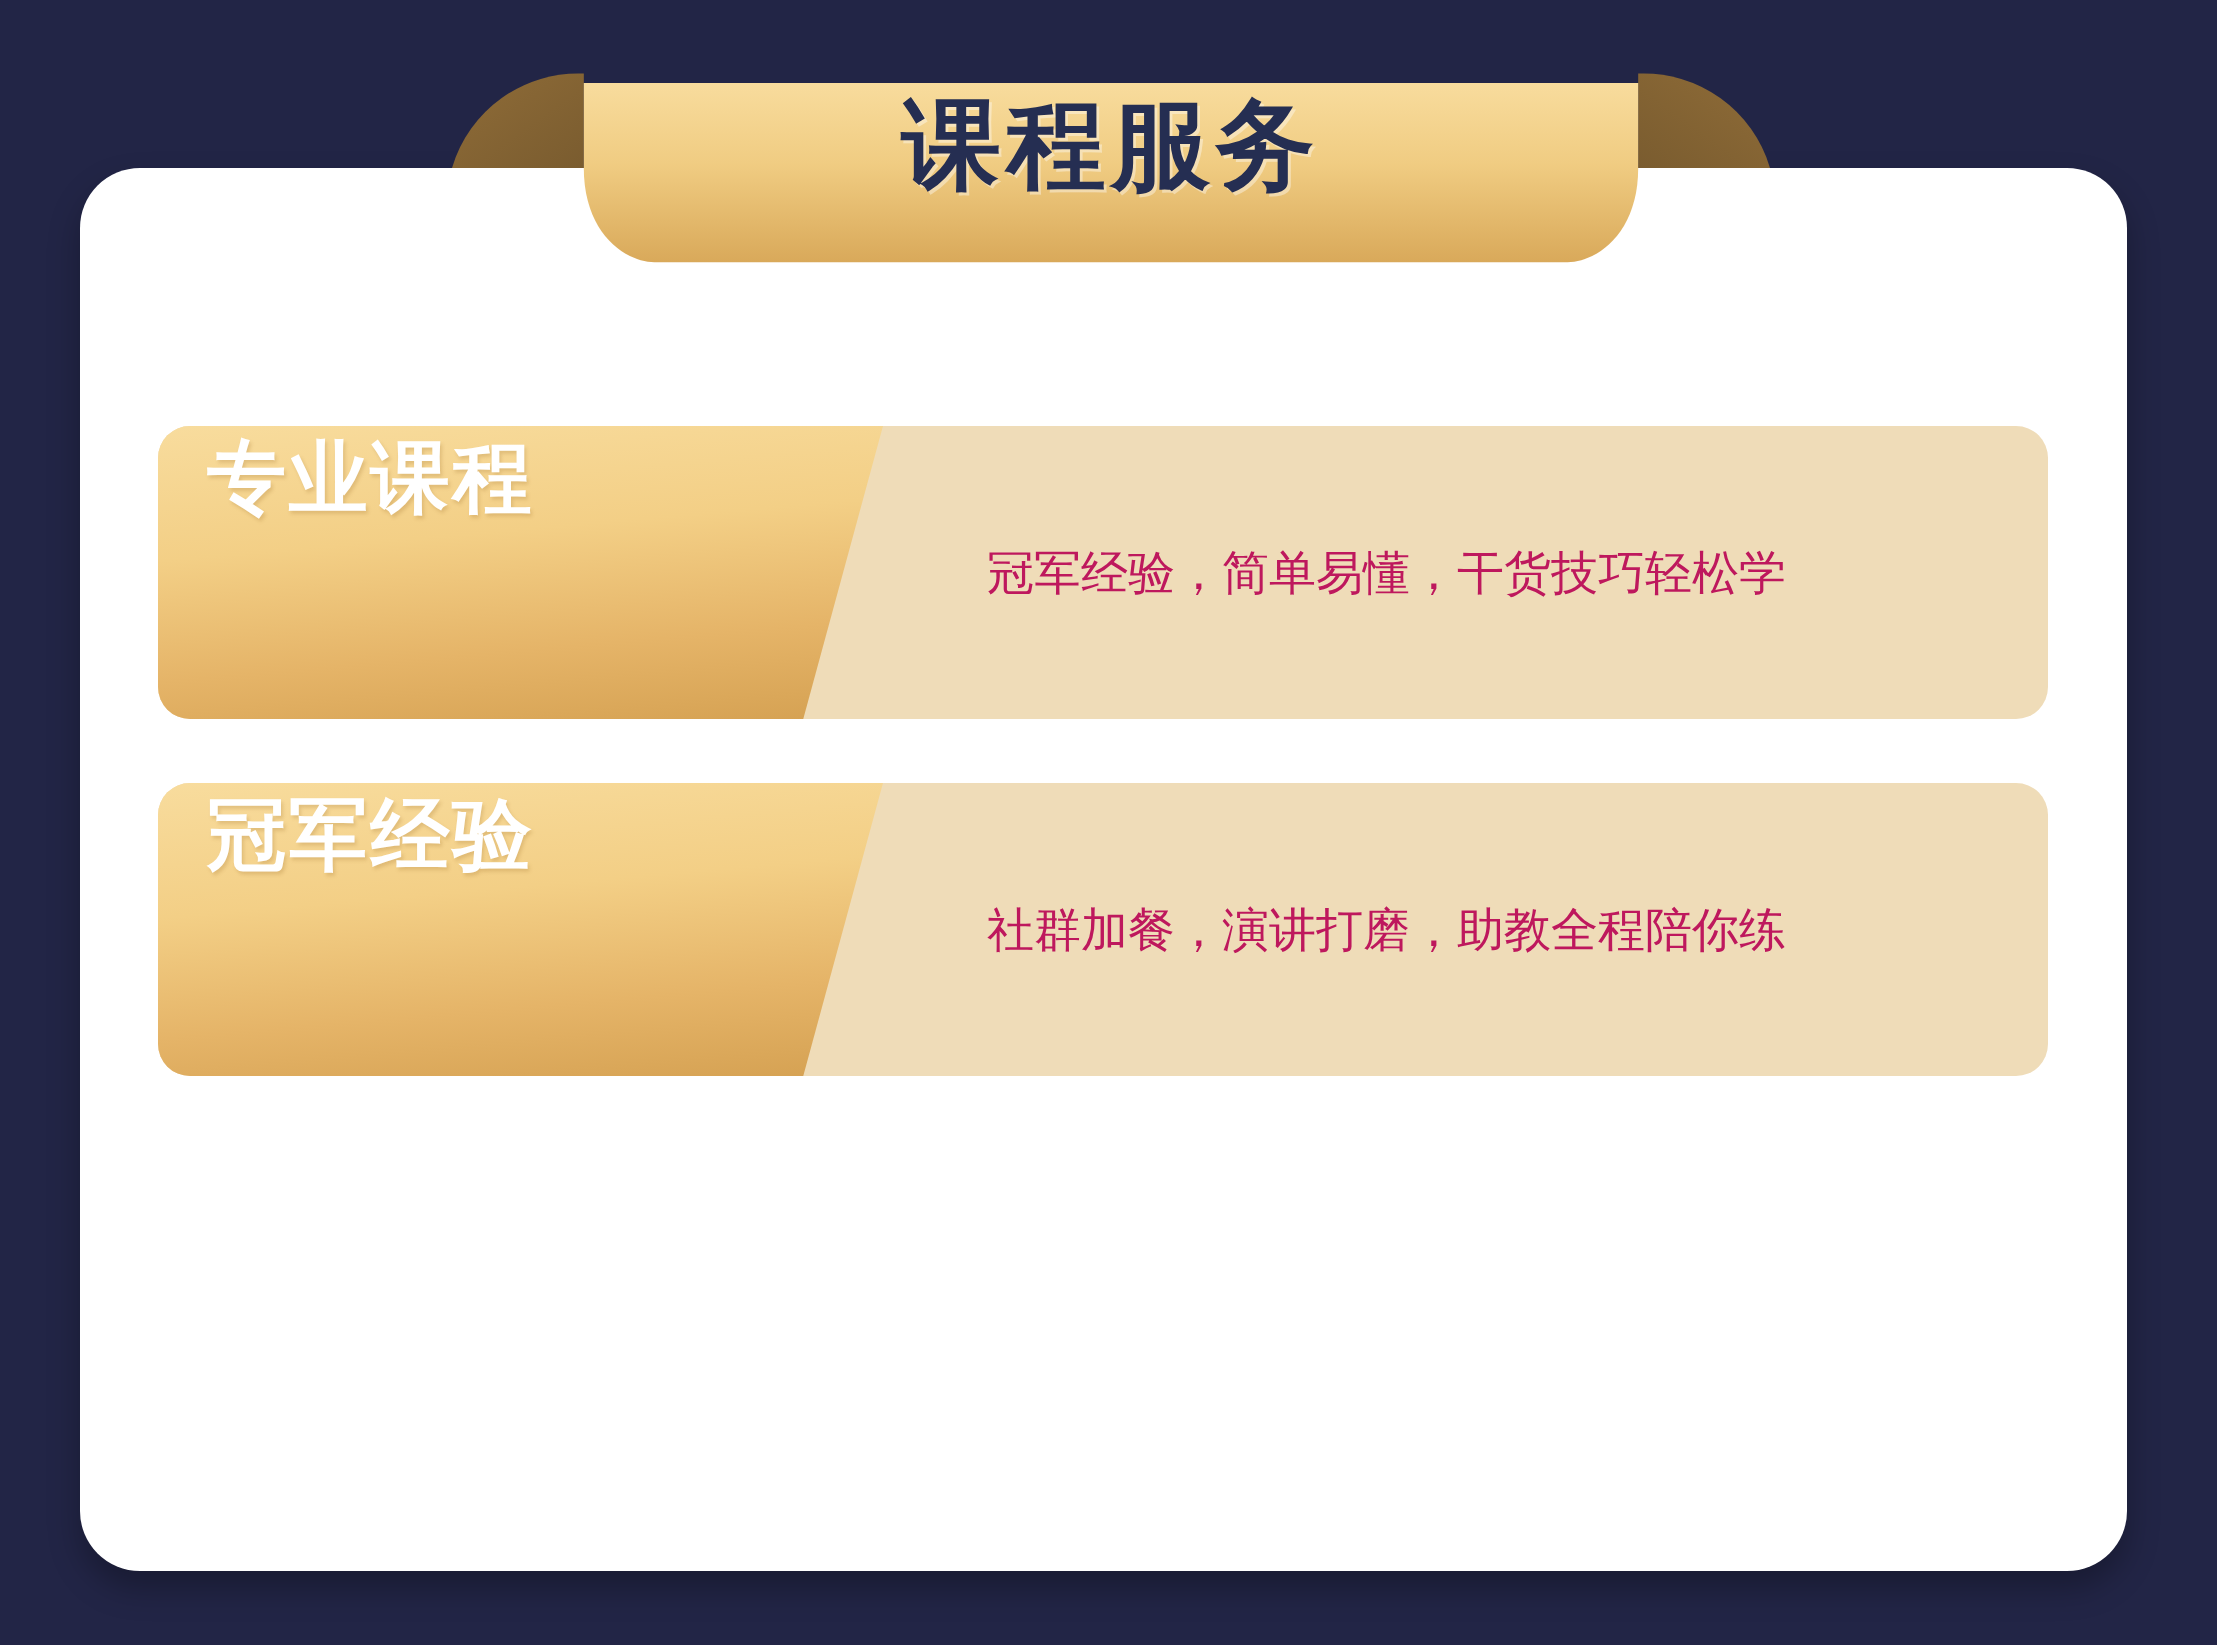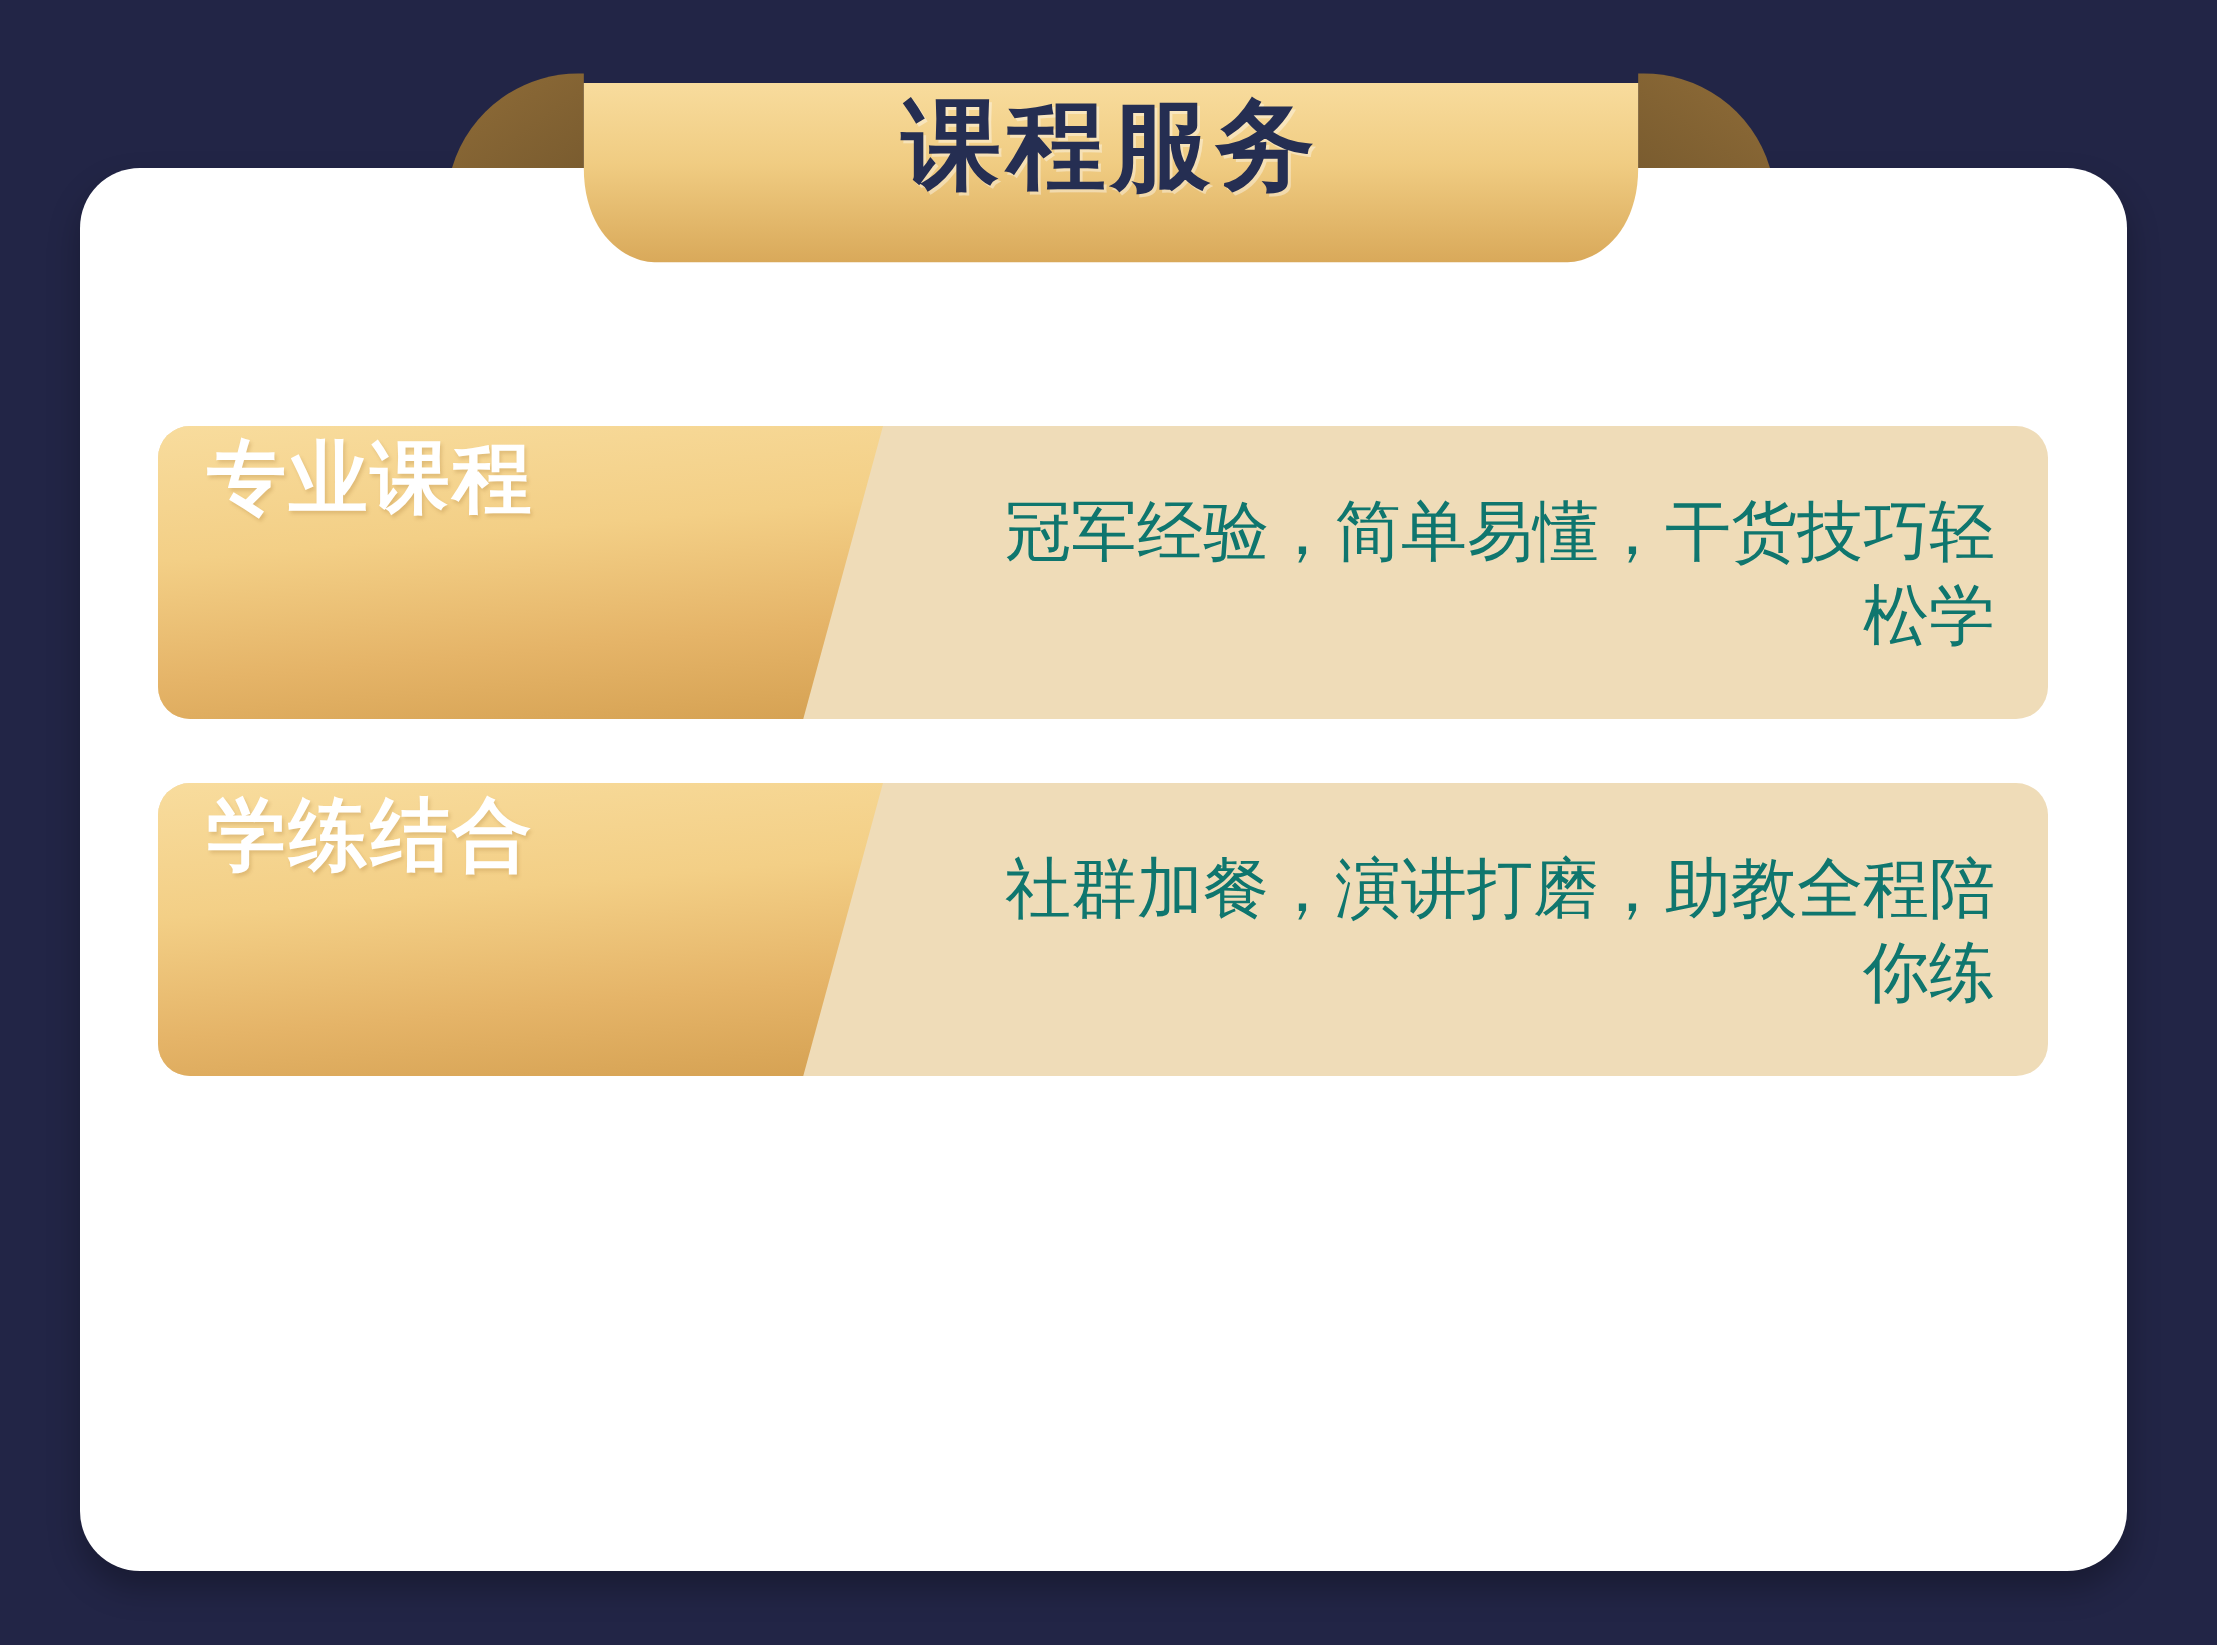--- a/index.html
+++ b/index.html
@@ -106,26 +106,26 @@
     white-space: nowrap;
     text-shadow: 1.9px 2.8px 3.8px rgba(150,100,30,0.22);
   }
 
   .row-desc {
     position: absolute;
     left: 829px;
     top: 50%;
     transform: translateY(-50%);
     width: 1008px;
-    font-size: 66px;
+    font-size: 47px;
     line-height: 1.28;
-    color: #0f766e;
+    color: #be185d;
     font-weight: 500;
     letter-spacing: 0px;
-    text-align: right;
+    text-align: left;
   }
 </style>
 </head>
 <body>
 
 <div id="stage">
 
   <div class="panel"></div>
 
   <div class="ribbon">
@@ -159,21 +159,21 @@
 
     <div class="row">
       <div class="row-label-wrap">
         <span class="row-label">专业课程</span>
       </div>
       <div class="row-desc">冠军经验，简单易懂，干货技巧轻松学</div>
     </div>
 
     <div class="row">
       <div class="row-label-wrap">
-        <span class="row-label">学练结合</span>
+        <span class="row-label">冠军经验</span>
       </div>
       <div class="row-desc">社群加餐，演讲打磨，助教全程陪你练</div>
     </div>
 
 
   </div>
 </div>
 
 
 </body></html>

